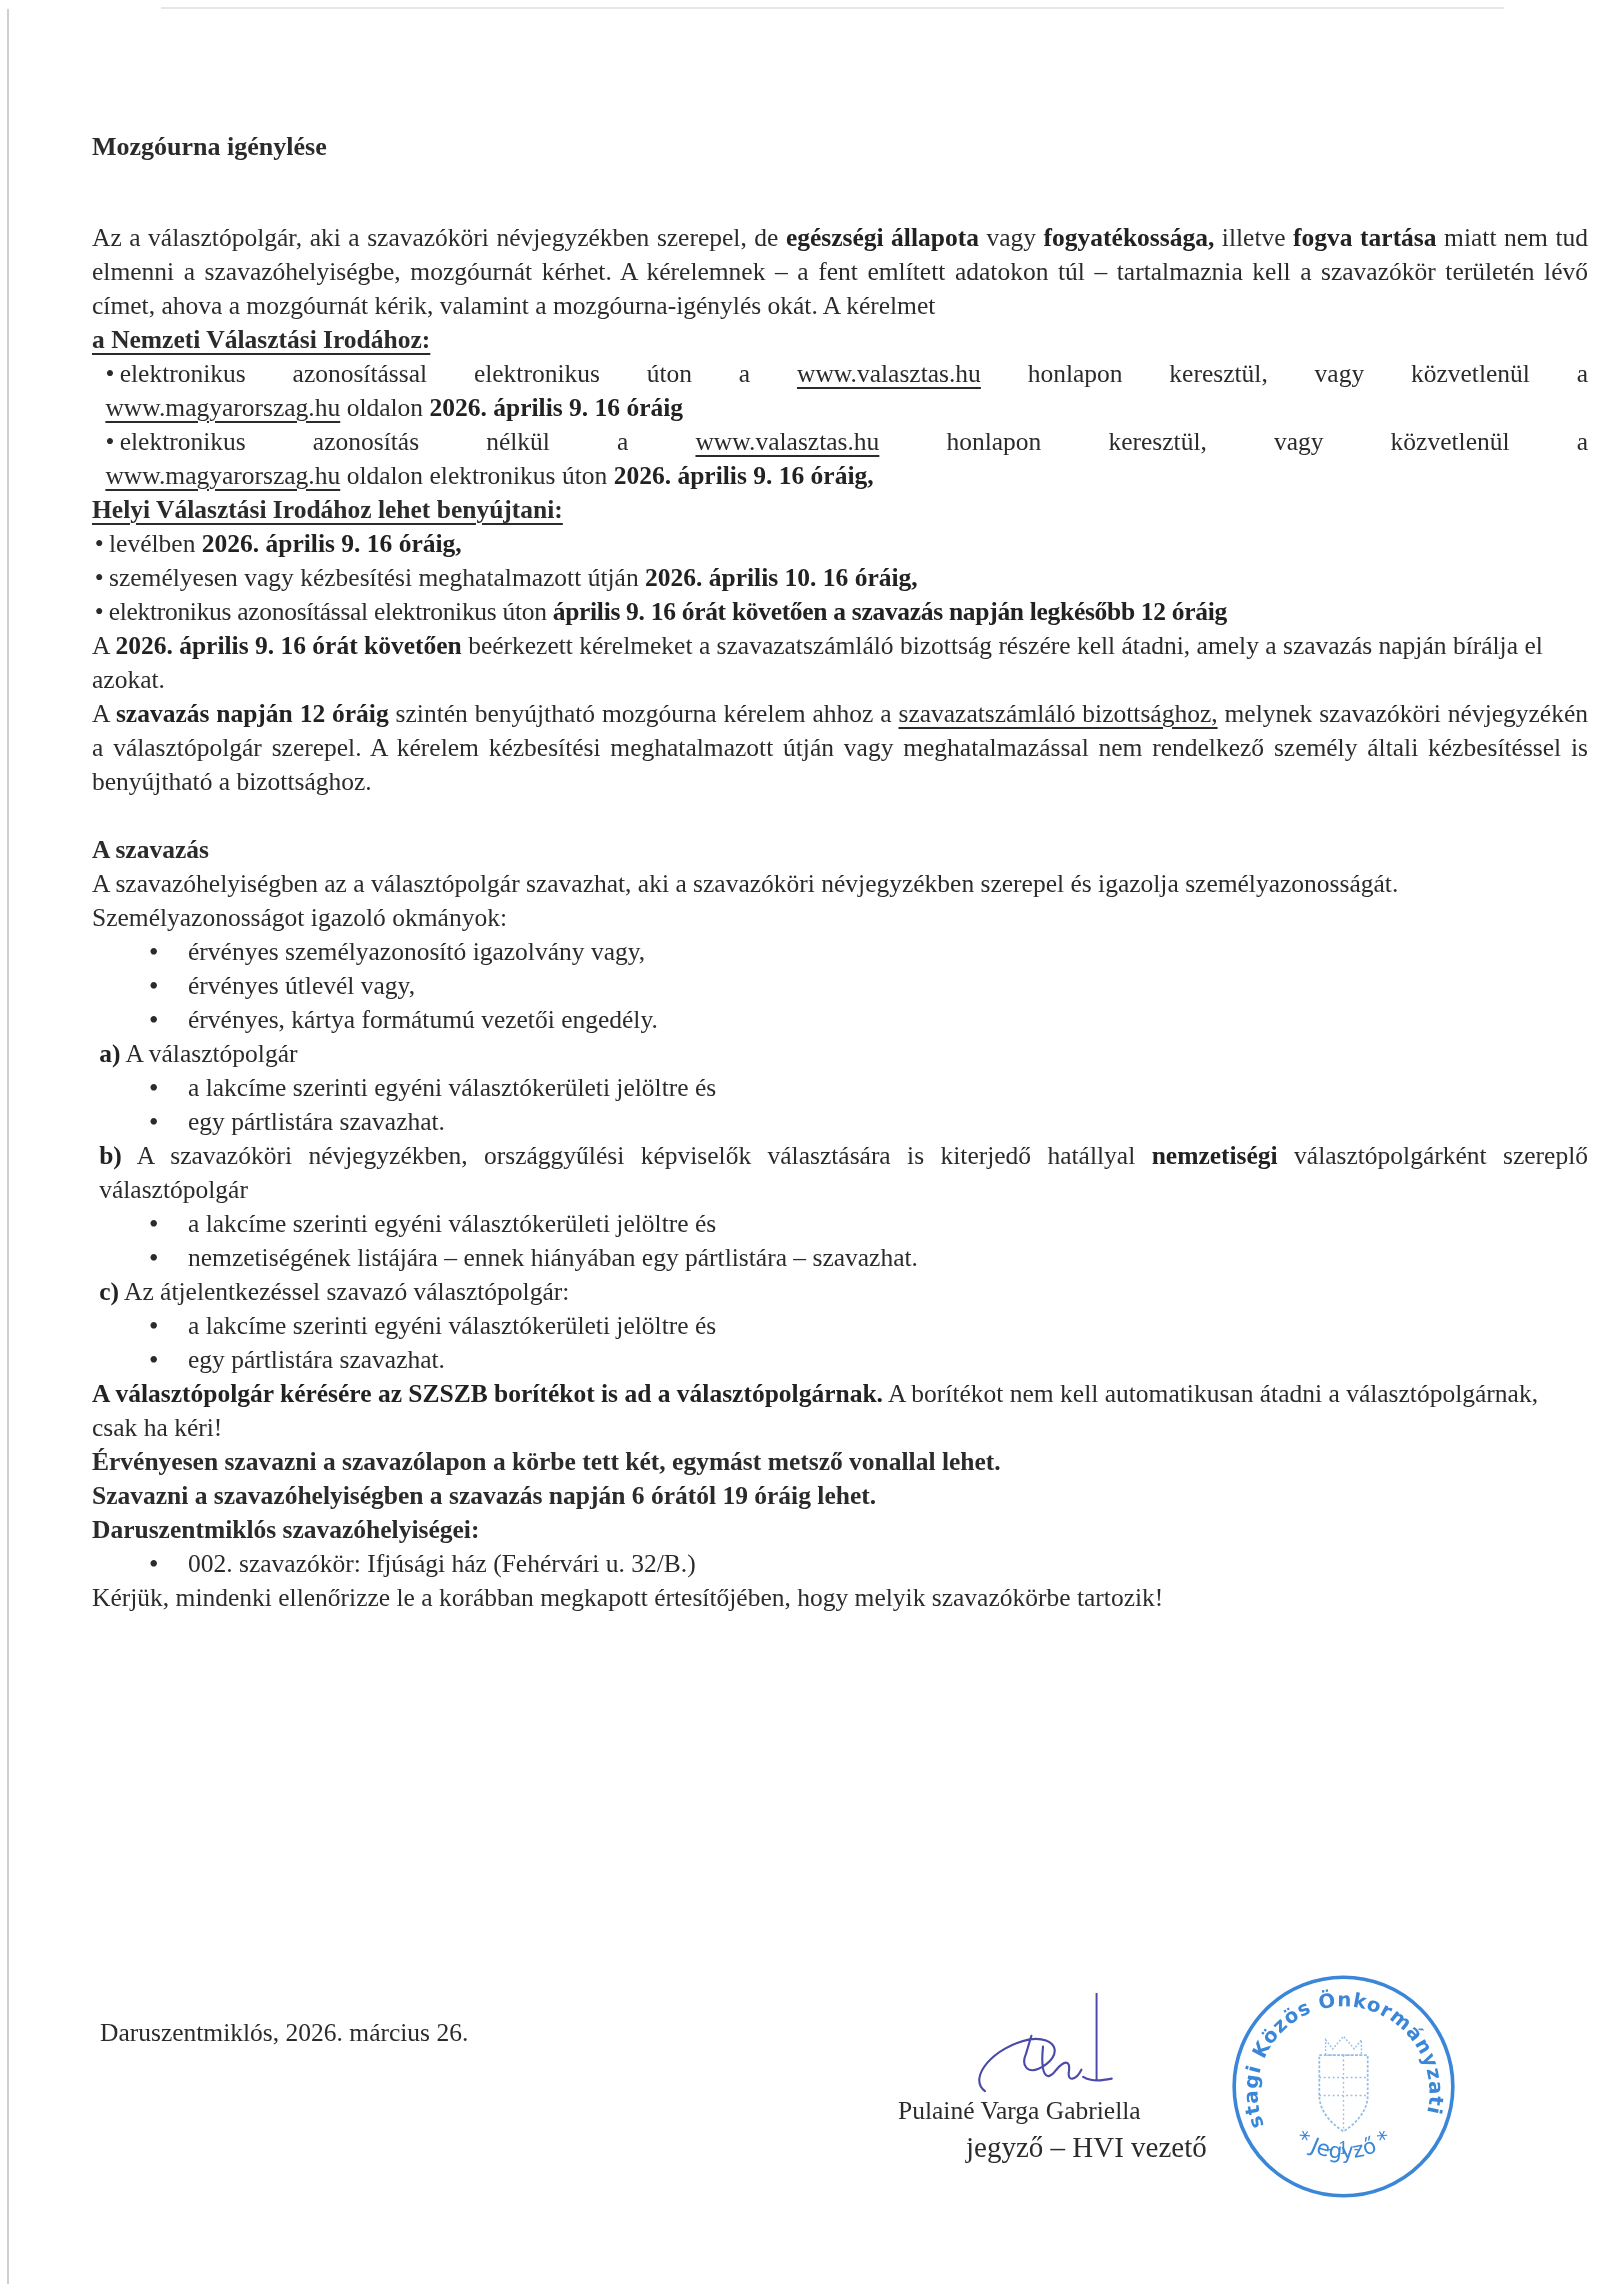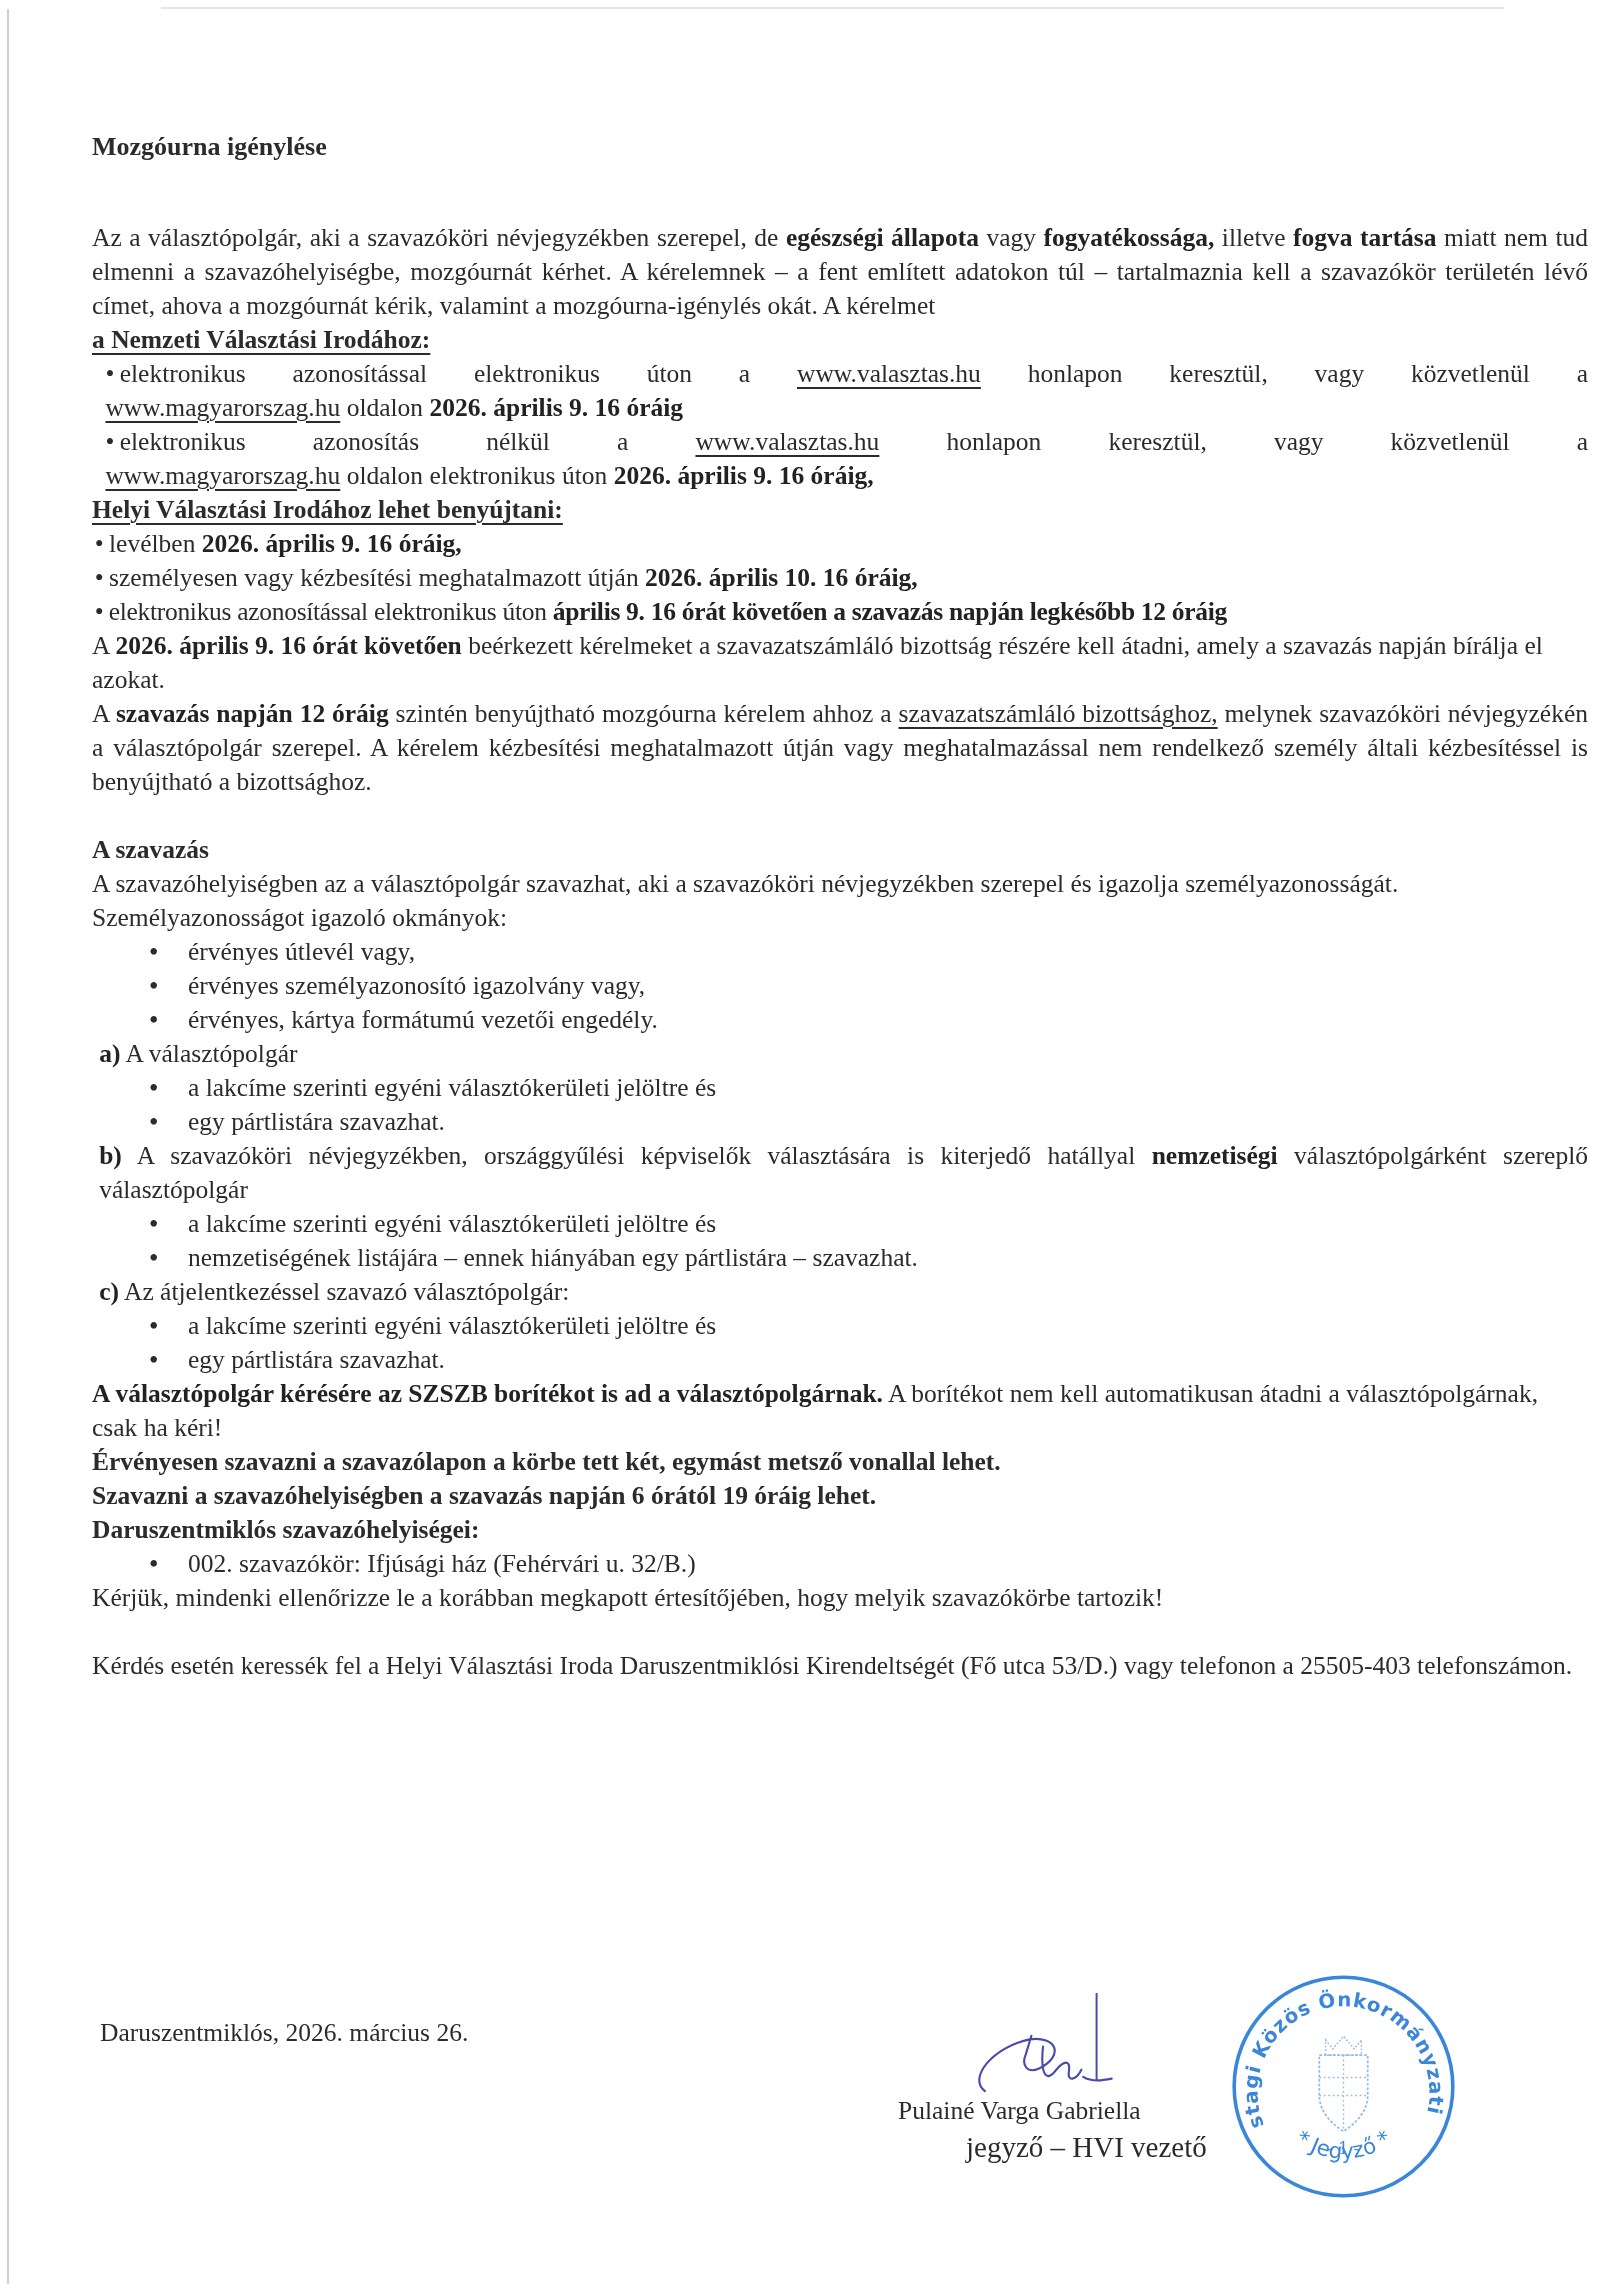--- a/index.html
+++ b/index.html
@@ -81,22 +81,22 @@
   <p class="j">
     <span>A </span><b>szavazás napján 12 óráig</b><span> szintén benyújtható mozgóurna kérelem ahhoz a </span><u>szavazatszámláló bizottsághoz,</u><span> melynek szavazóköri névjegyzékén a választópolgár szerepel. A kérelem kézbesítési meghatalmazott útján vagy meghatalmazással nem rendelkező személy általi kézbesítéssel is benyújtható a bizottsághoz.</span>
   </p>
 
   <div class="gap"></div>
 
   <p class="bold">A szavazás</p>
   <p class="j">A szavazóhelyiségben az a választópolgár szavazhat, aki a szavazóköri névjegyzékben szerepel és igazolja személyazonosságát.</p>
   <p>Személyazonosságot igazoló okmányok:</p>
   <ul class="ul">
+    <li>érvényes személyazonosító igazolvány vagy,</li>
     <li>érvényes útlevél vagy,</li>
-    <li>érvényes személyazonosító igazolvány vagy,</li>
     <li>érvényes, kártya formátumú vezetői engedély.</li>
   </ul>
 
   <p class="sub-label">
     <b>a)</b><span> A választópolgár</span>
   </p>
   <ul class="ul">
     <li>a lakcíme szerinti egyéni választókerületi jelöltre és</li>
     <li>egy pártlistára szavazhat.</li>
   </ul>
@@ -123,21 +123,20 @@
   <p class="bold">Érvényesen szavazni a szavazólapon a körbe tett két, egymást metsző vonallal lehet.</p>
   <p class="bold">Szavazni a szavazóhelyiségben a szavazás napján 6 órától 19 óráig lehet.</p>
   <p class="bold">Daruszentmiklós szavazóhelyiségei:</p>
   <ul class="ul">
     <li>002. szavazókör: Ifjúsági ház (Fehérvári u. 32/B.)</li>
   </ul>
   <p>Kérjük, mindenki ellenőrizze le a korábban megkapott értesítőjében, hogy melyik szavazókörbe tartozik!</p>
 
   <div class="gap"></div>
 
-  <p class="j">Kérdés esetén keressék fel a Helyi Választási Iroda Daruszentmiklósi Kirendeltségét (Fő utca 53/D.) vagy telefonon a 25505-403 telefonszámon.</p>
 </div>
 
 <div class="closing-date">Daruszentmiklós, 2026. március 26.</div>
 
 <svg class="signature" viewBox="0 0 190 140">
   <path d="M30 120 C 10 105, 40 70, 80 62 C 110 58, 120 80, 90 95 C 78 100, 70 92, 76 78 L 82 58 M95 70 C 92 100, 98 112, 110 96 C 118 86, 126 84, 124 98 C 122 110, 132 108, 138 96 M140 104 C 150 110, 162 108, 172 106" fill="none" stroke="#4a4aa8" stroke-width="2.4" stroke-linecap="round"></path>
   <path d="M155 10 L 155 108" fill="none" stroke="#4a4aa8" stroke-width="2.2"></path>
 </svg>
 
 <div class="sig-name">Pulainé Varga Gabriella</div>

